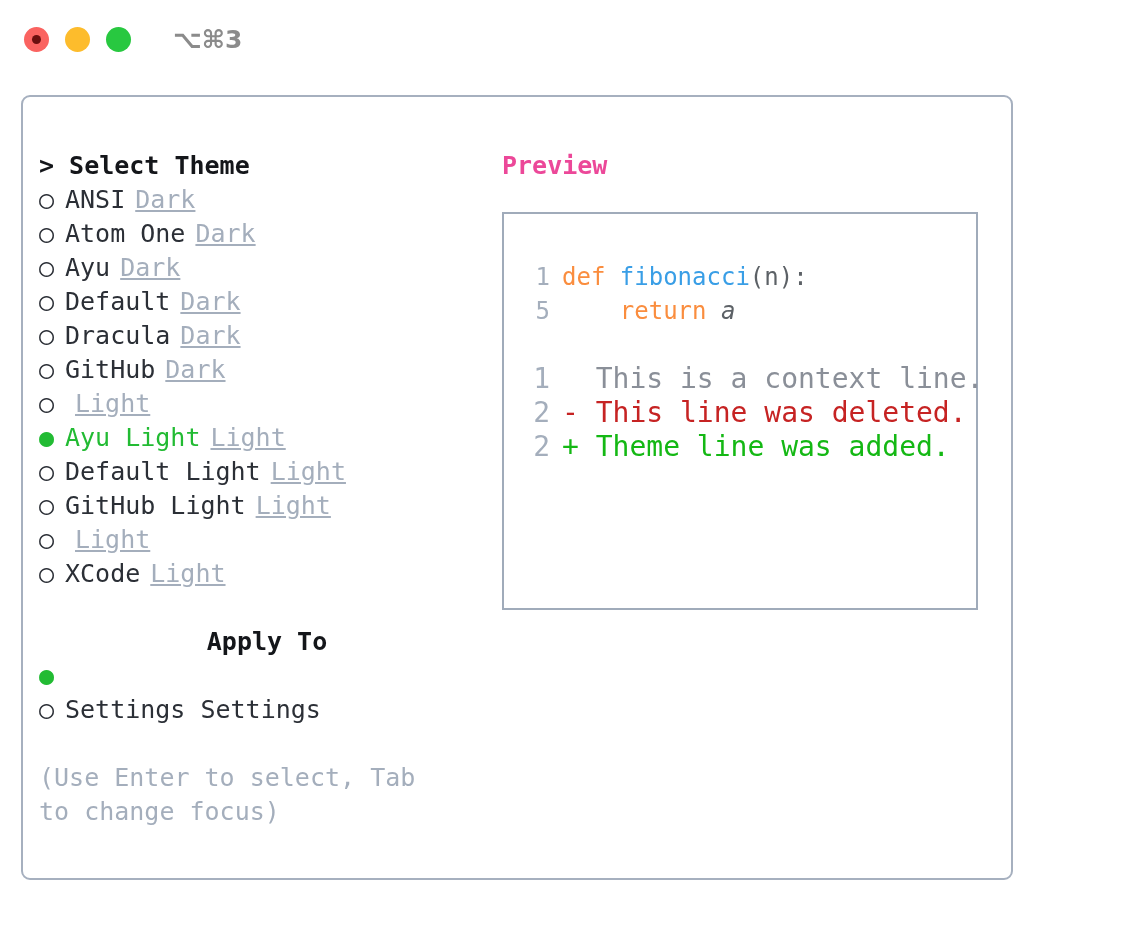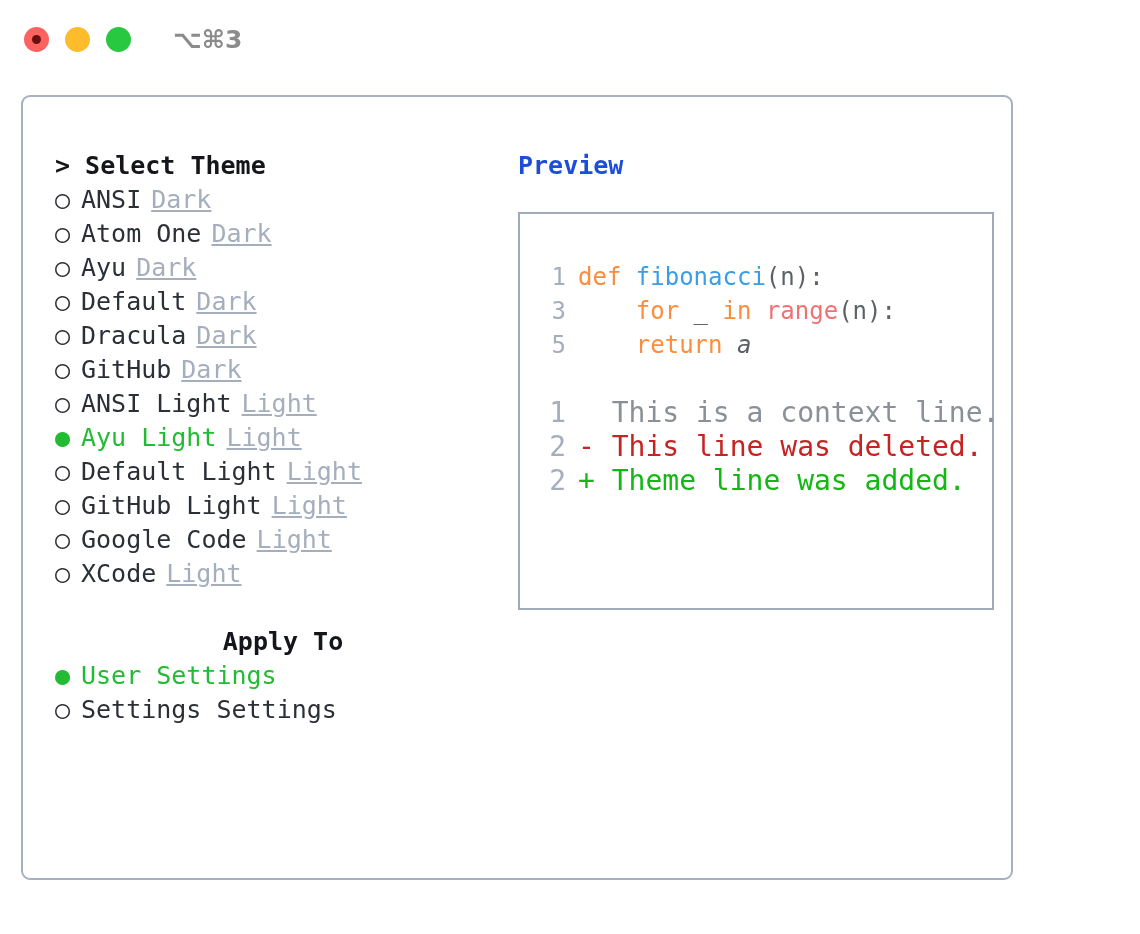--- a/index.html
+++ b/index.html
@@ -79,21 +79,20 @@
     box-sizing: border-box;
     border: 2px solid #a6b0bf;
     border-radius: 9px;
     background: #ffffff;
   }
 
   #panel-inner {
     position: relative;
     width: 100%;
     height: 100%;
-    margin-left: 16px;
   }
 
   
   #left-col {
     position: absolute;
     left: 16px;
     top: 52px;
     width: 430px;
   }
 
@@ -152,21 +151,21 @@
   #right-col {
     position: absolute;
     left: 479px;
     top: 52px;
     width: 490px;
   }
 
   #preview-title {
     font-size: 25px;
     font-weight: bold;
-    color: #1d4ed8;
+    color: #ec4899;
     line-height: 34px;
   }
 
   #preview-box {
     margin-top: 29px;
     width: 476px;
     height: 398px;
     box-sizing: border-box;
     border: 2px solid #a0abba;
     background: #ffffff;
@@ -229,45 +228,45 @@
 
         <div class="section-header mono">&gt; Select Theme</div>
 
         <div id="theme-list">
             <div class="opt-row mono"><span class="opt-marker">○</span><span class="opt-label">ANSI</span><span class="opt-badge">Dark</span></div>
             <div class="opt-row mono"><span class="opt-marker">○</span><span class="opt-label">Atom One</span><span class="opt-badge">Dark</span></div>
             <div class="opt-row mono"><span class="opt-marker">○</span><span class="opt-label">Ayu</span><span class="opt-badge">Dark</span></div>
             <div class="opt-row mono"><span class="opt-marker">○</span><span class="opt-label">Default</span><span class="opt-badge">Dark</span></div>
             <div class="opt-row mono"><span class="opt-marker">○</span><span class="opt-label">Dracula</span><span class="opt-badge">Dark</span></div>
             <div class="opt-row mono"><span class="opt-marker">○</span><span class="opt-label">GitHub</span><span class="opt-badge">Dark</span></div>
-            <div class="opt-row mono"><span class="opt-marker">○</span><span class="opt-label">ANSI Light</span><span class="opt-badge">Light</span></div>
+            <div class="opt-row mono"><span class="opt-marker">○</span><span class="opt-badge">Light</span></div>
             <div class="opt-row mono selected"><span class="opt-marker">●</span><span class="opt-label">Ayu Light</span><span class="opt-badge">Light</span></div>
             <div class="opt-row mono"><span class="opt-marker">○</span><span class="opt-label">Default Light</span><span class="opt-badge">Light</span></div>
             <div class="opt-row mono"><span class="opt-marker">○</span><span class="opt-label">GitHub Light</span><span class="opt-badge">Light</span></div>
-            <div class="opt-row mono"><span class="opt-marker">○</span><span class="opt-label">Google Code</span><span class="opt-badge">Light</span></div>
+            <div class="opt-row mono"><span class="opt-marker">○</span><span class="opt-badge">Light</span></div>
             <div class="opt-row mono"><span class="opt-marker">○</span><span class="opt-label">XCode</span><span class="opt-badge">Light</span></div>
           </div>
 
         <div id="applyto-block">
           <div class="section-header mono">Apply To</div>
           <div id="applyto-list">
-              <div class="opt-row mono selected"><span class="opt-marker">●</span><span class="opt-label">User Settings</span></div>
+              <div class="opt-row mono selected"><span class="opt-marker">●</span></div>
               <div class="opt-row mono"><span class="opt-marker">○</span><span class="opt-label">Settings Settings</span></div>
             </div>
         </div>
 
+        <div id="hint" class="mono">(Use Enter to select, Tab to change focus)</div>
       </div>
 
       <div id="right-col">
         <div id="preview-title" class="mono">Preview</div>
 
         <div id="preview-box">
           <div id="code-block">
               <div class="code-line"><span class="lineno">1</span><span class="tk tk-kw">def</span><span class="tk tk-plain"> </span><span class="tk tk-fn">fibonacci</span><span class="tk tk-punct">(n):</span></div>
-              <div class="code-line"><span class="lineno">3</span><span class="tk tk-plain">    </span><span class="tk tk-kw">for</span><span class="tk tk-plain"> _ </span><span class="tk tk-kw">in</span><span class="tk tk-plain"> </span><span class="tk tk-builtin">range</span><span class="tk tk-punct">(n):</span></div>
               <div class="code-line"><span class="lineno">5</span><span class="tk tk-plain">    </span><span class="tk tk-kw">return</span><span class="tk tk-plain"> a</span></div>
             </div>
           <div class="spacer-line"></div>
           <div id="diff-block">
               <div class="diff-line"><span class="lineno">1</span><span class="diff-ctx">  </span><span class="diff-ctx">This is a context line.</span></div>
               <div class="diff-line"><span class="lineno">2</span><span class="diff-del">- </span><span class="diff-del">This line was deleted.</span></div>
               <div class="diff-line"><span class="lineno">2</span><span class="diff-add">+ </span><span class="diff-add">Theme line was added.</span></div>
             </div>
         </div>
       </div>

